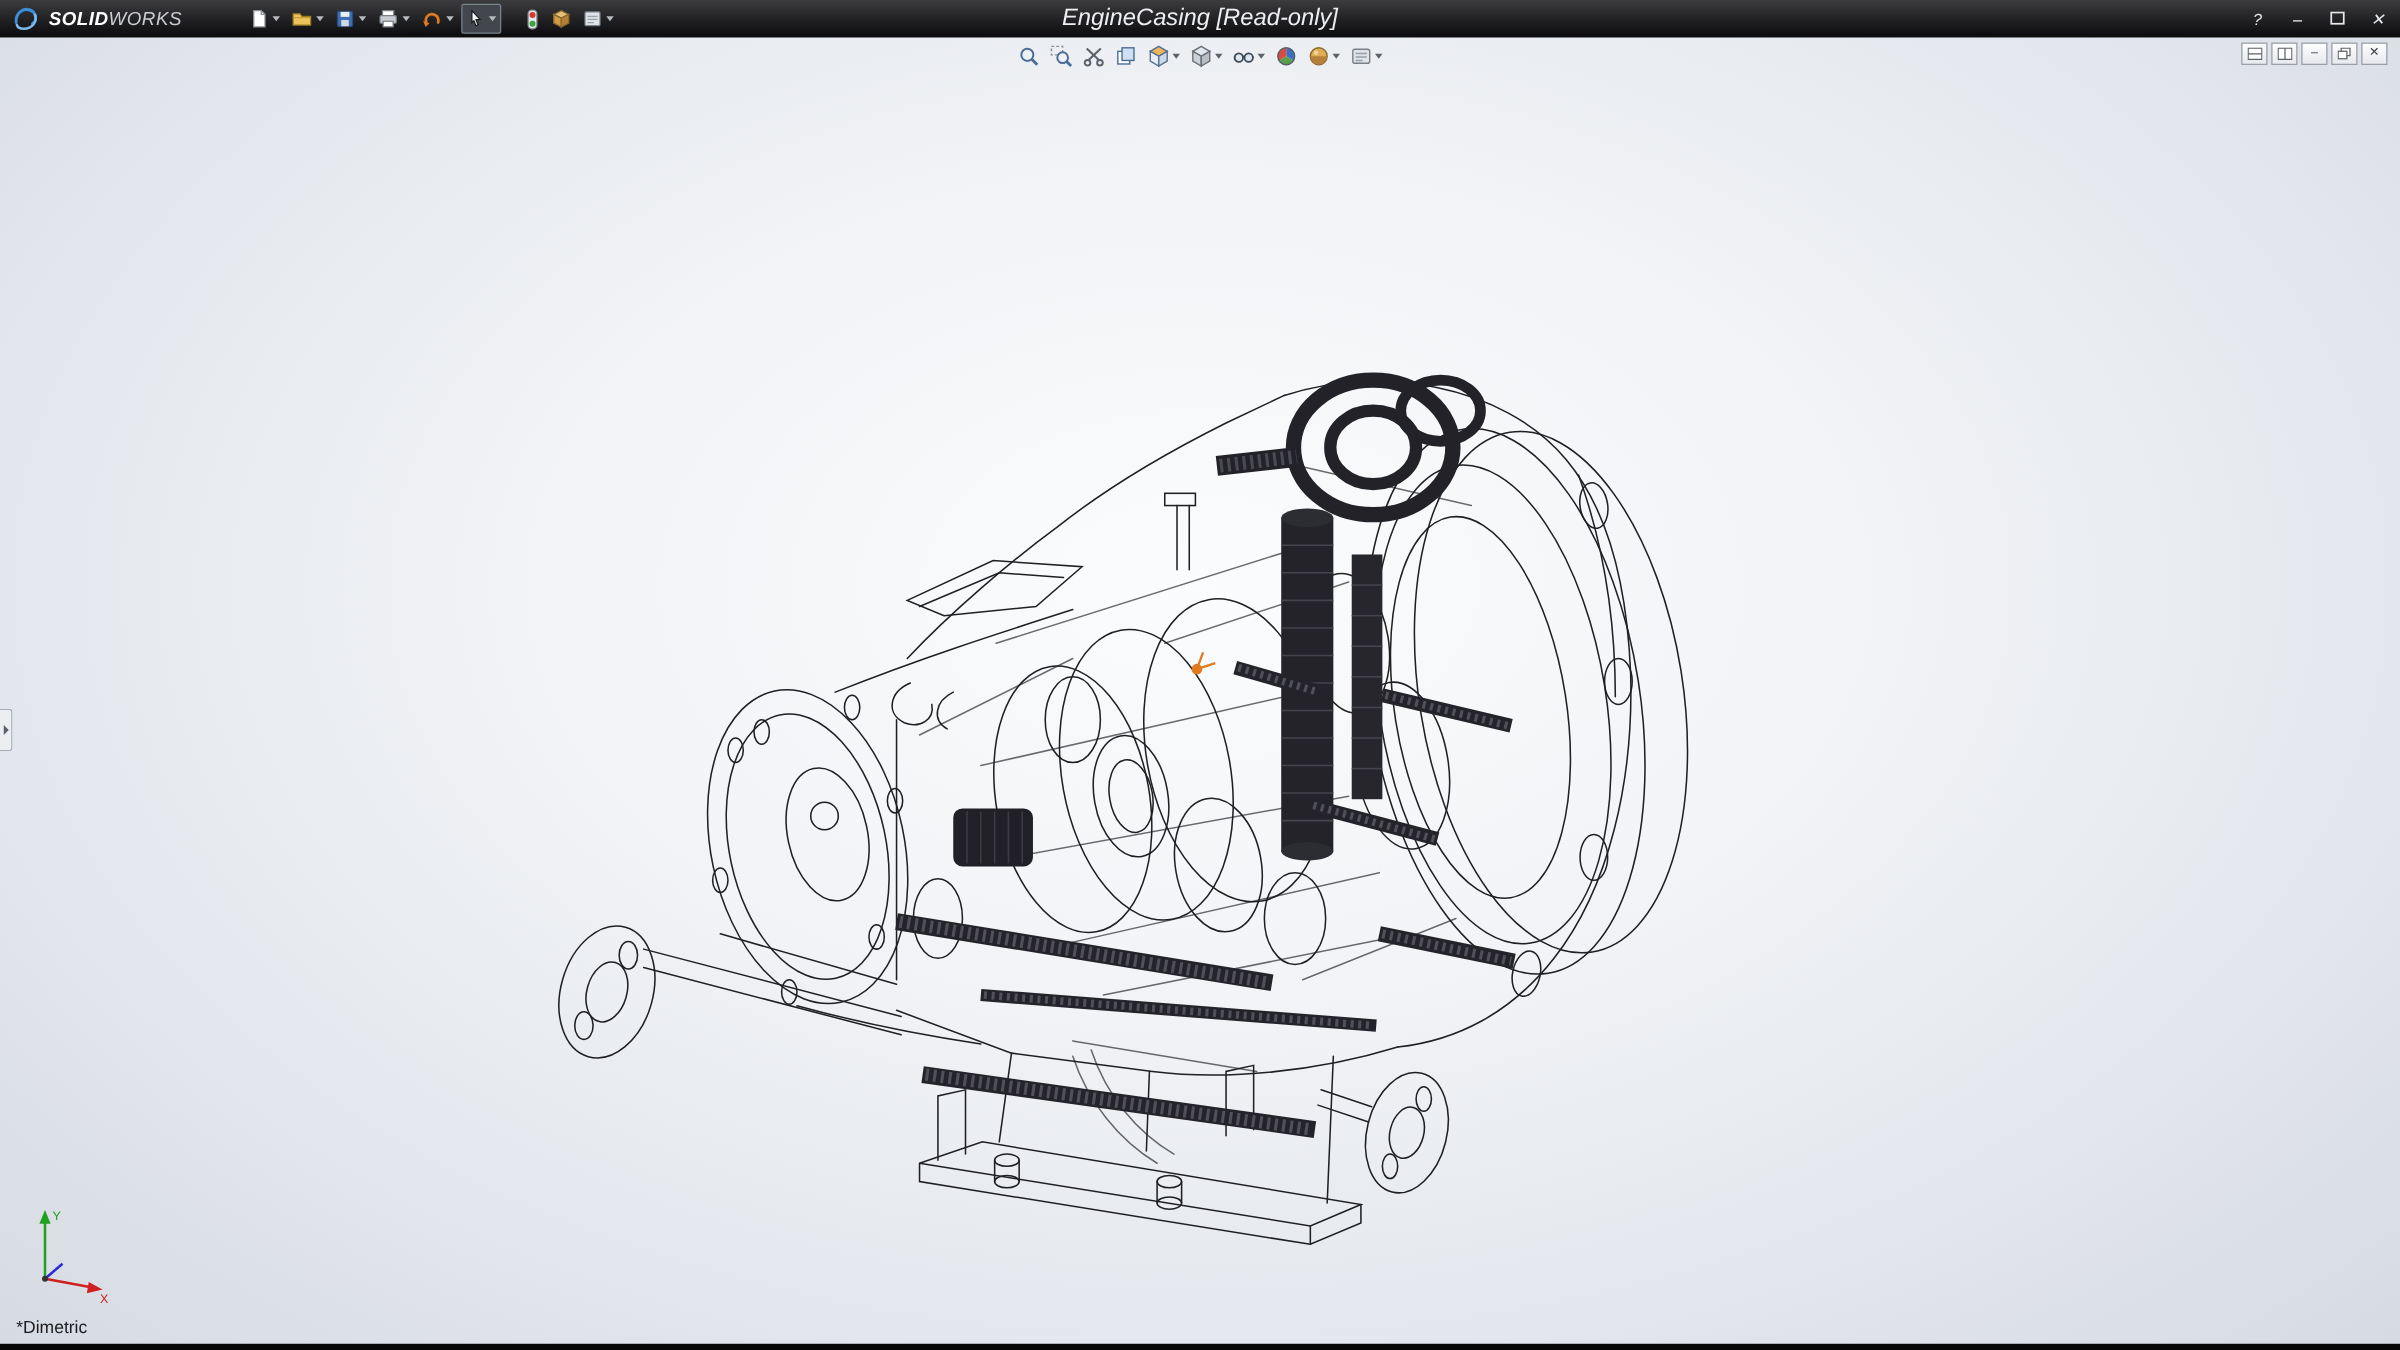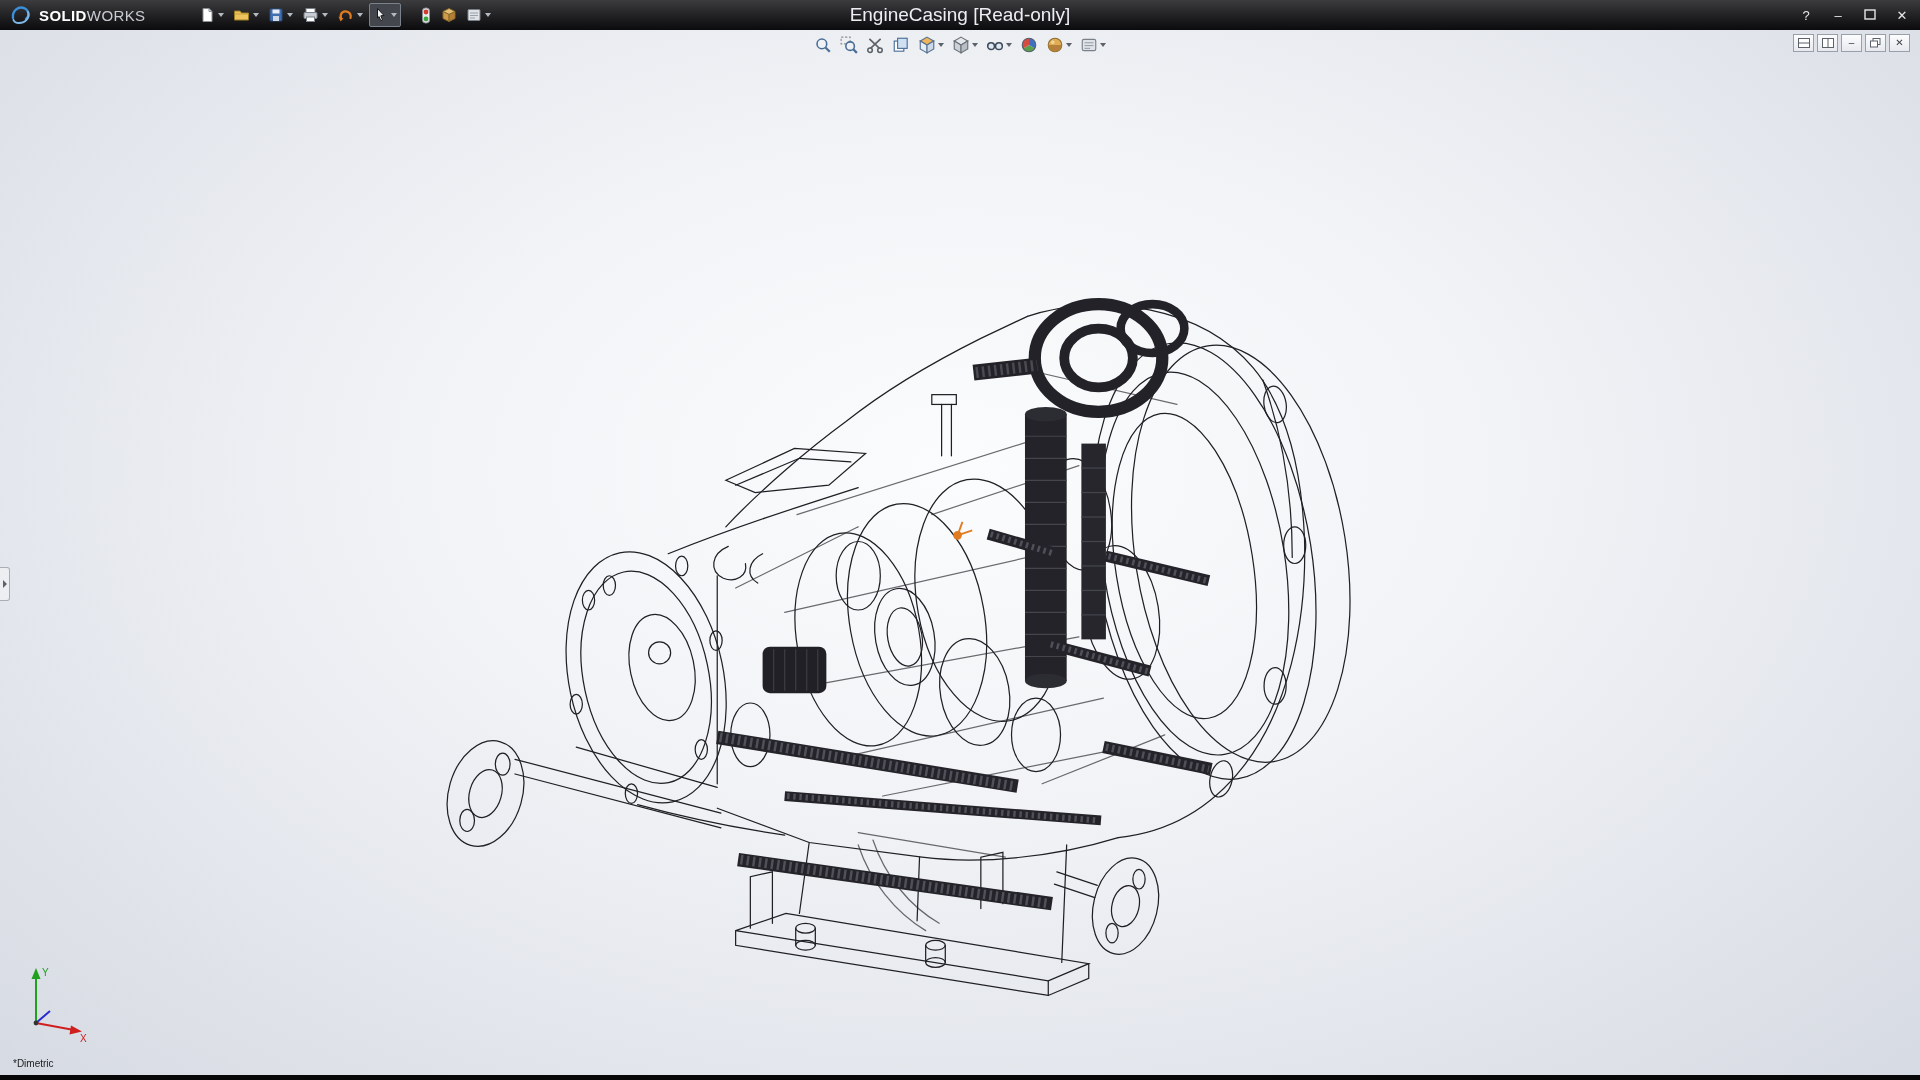--- a/index.html
+++ b/index.html
@@ -6,21 +6,21 @@
   html,body { margin:0; padding:0; }
   body {
     width:1920px; height:1080px; overflow:hidden; position:relative;
     font-family:"Liberation Sans", sans-serif; background:#ffffff;
   }
 
   
   .titlebar {
     position:absolute; top:0; left:0; width:100%; height:30px;
     background:linear-gradient(#3c3c3e 0%, #202022 55%, #0b0b0d 100%);
-    display:flex; align-items:center; color:#fff; z-index:10;
+    display:flex; align-items:center; color:#fff; z-index:10;font-style:italic;
   }
   .brand { display:flex; align-items:center; gap:7px; padding:0 16px 0 10px; }
   .brand-text { font-size:15px; letter-spacing:.4px; }
   .brand-text .b { font-weight:bold; color:#ffffff; }
   .brand-text .l { font-weight:normal; color:#c9cdd3; }
 
   .tb { display:flex; align-items:center; gap:3px; margin-left:34px; height:100%; }
   .tb-btn { display:flex; align-items:center; height:24px; padding:0 3px; border-radius:2px; }
   .tb-btn.pressed { border:1px solid #7a828c; background:#43474d; }
   .tb-sep { width:10px; }
@@ -58,21 +58,21 @@
 
   
   .collapsed-tab {
     position:absolute; left:0; top:537px; width:10px; height:34px;
     background:#eceef1; border:1px solid #a8aeb6; border-left:none;
     border-radius:0 3px 3px 0; display:flex; align-items:center; justify-content:center;
   }
   .collapsed-tab .tri { width:0; height:0; border-top:4px solid transparent; border-bottom:4px solid transparent; border-left:4px solid #5c6269; }
 
   .triad { position:absolute; left:22px; bottom:30px; }
-  .orientation-label { position:absolute; left:13px; bottom:6px; font-size:10px; color:#1b1b1d; }
+  .orientation-label { position:absolute; left:13px; bottom:6px; font-size:14px; color:#1b1b1d; }
 
   .bottom-strip { position:absolute; bottom:0; left:0; width:100%; height:5px; background:#070708; }
 </style>
 </head>
 <body>
 
 <div class="titlebar">
   <div class="brand">
     <svg width="22" height="22" viewBox="0 0 22 22">
       <path d="M3 14 C2 7 8 2 14 4 C19 6 20 12 16 15" fill="none" stroke="#3a8fd8" stroke-width="2.4" stroke-linecap="round"></path>

